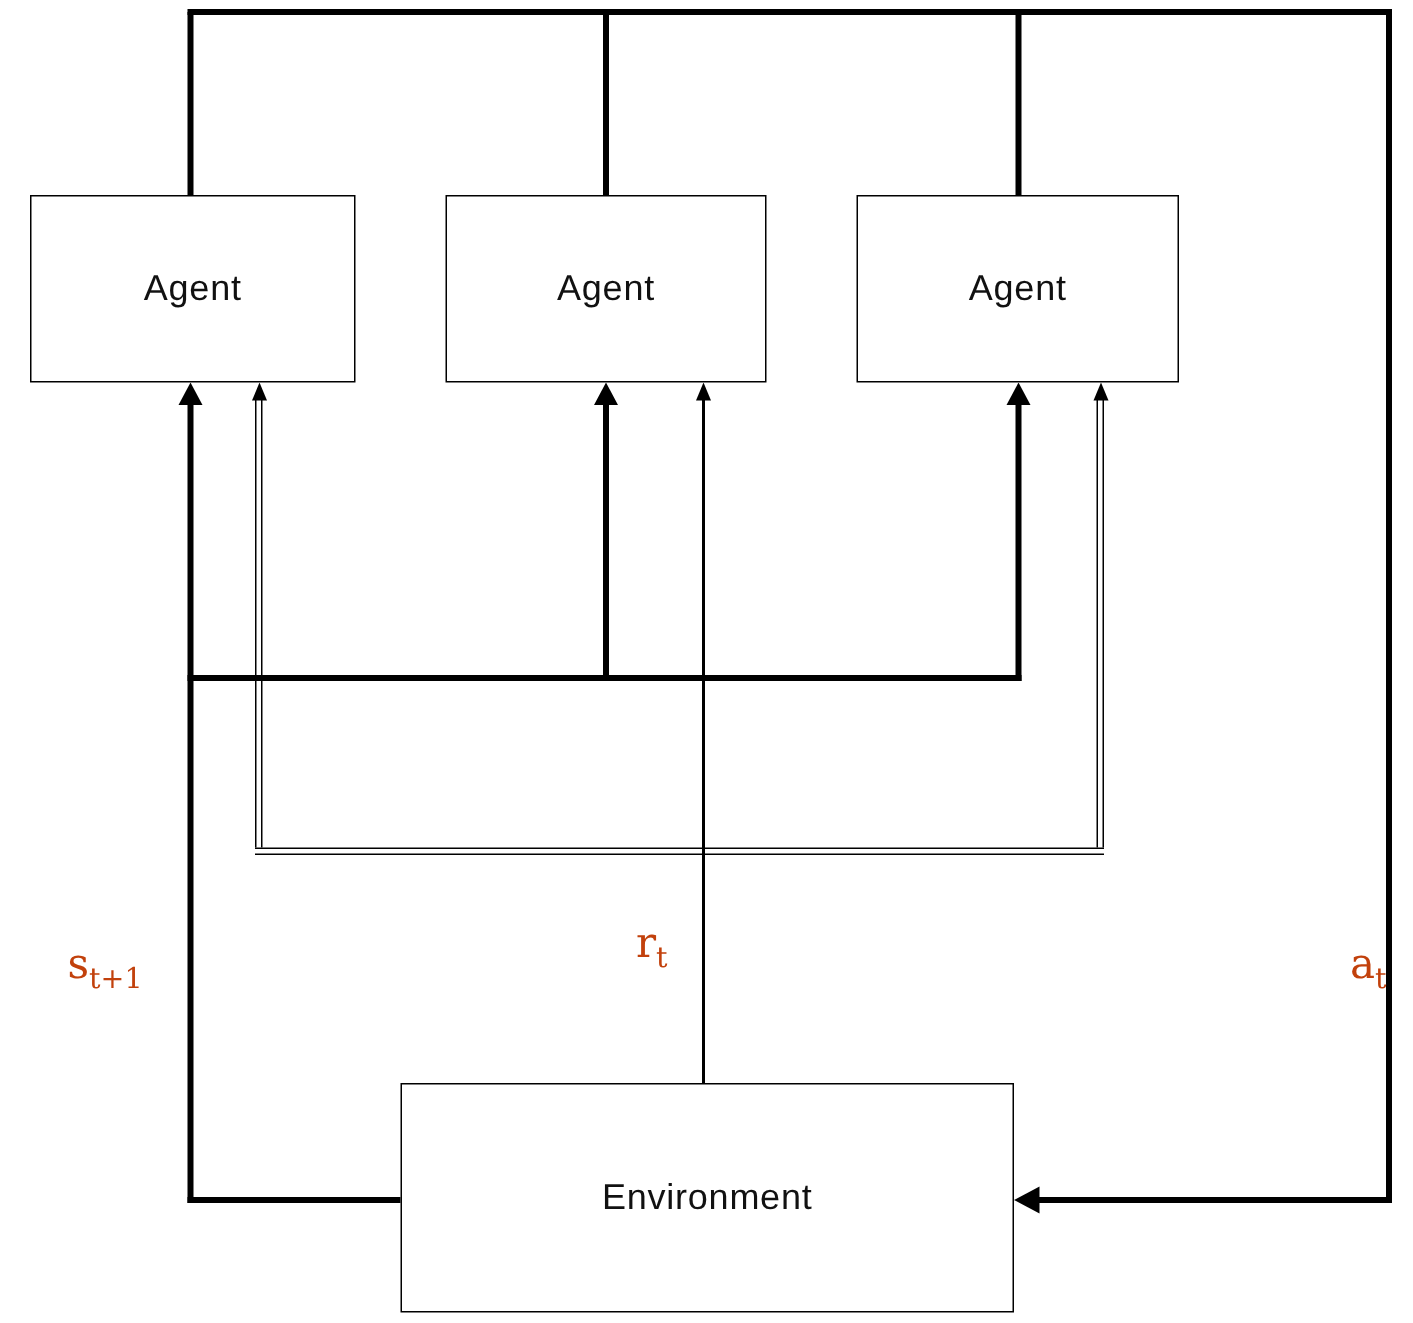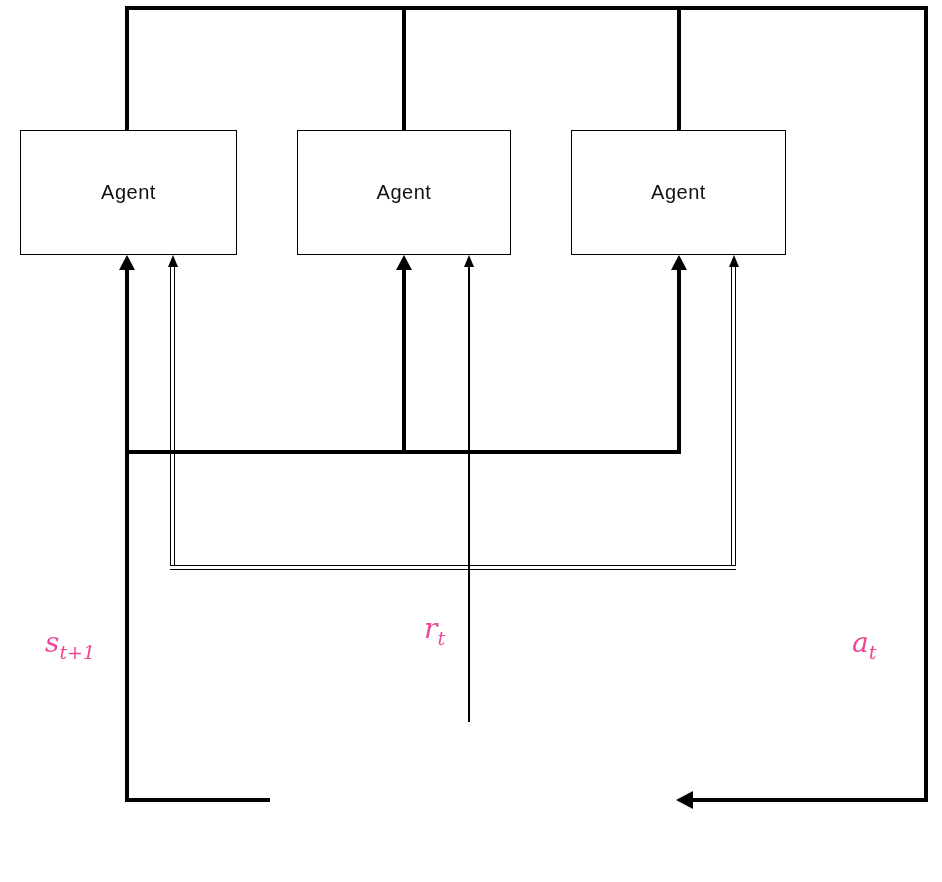--- a/index.html
+++ b/index.html
@@ -66,31 +66,30 @@
   .node {
     position: absolute;
     border: 1.5px solid #000000;
     background: #ffffff;
     display: flex;
     align-items: center;
     justify-content: center;
     box-sizing: border-box;
   }
   .node-label {
-    font-size: 20px;
+    font-size: 24px;
     color: #111111;
     letter-spacing: 0.5px;
   }
   
   .math-label {
     position: absolute;
     font-family: "DejaVu Serif", serif;
-    font-style: italic;
     font-size: 28px;
-    color: #ec4899;
+    color: #c2410c;
     white-space: nowrap;
   }
   .math-label .sub {
     font-size: 19px;
     vertical-align: sub;
     line-height: 0;
   }
 </style>
 </head>
 <body>
@@ -124,24 +123,27 @@
 
   <div class="node" style="left:20px; top:130px; width:217px; height:125px;">
     <span class="node-label">Agent</span>
   </div>
   <div class="node" style="left:297px; top:130px; width:214px; height:125px;">
     <span class="node-label">Agent</span>
   </div>
   <div class="node" style="left:571px; top:130px; width:215px; height:125px;">
     <span class="node-label">Agent</span>
   </div>
+  <div class="node" style="left:267px; top:722px; width:409px; height:153px;">
+    <span class="node-label">Environment</span>
+  </div>
 
   <div class="math-label" style="left:45px; top:626px;">
     <span>s</span><span class="sub">t+1</span>
   </div>
   <div class="math-label" style="left:424px; top:612px;">
     <span>r</span><span class="sub">t</span>
   </div>
-  <div class="math-label" style="left:852px; top:626px;">
+  <div class="math-label" style="left:900px; top:626px;">
     <span>a</span><span class="sub">t</span>
   </div>
 
 </div>
 
 </body></html>

